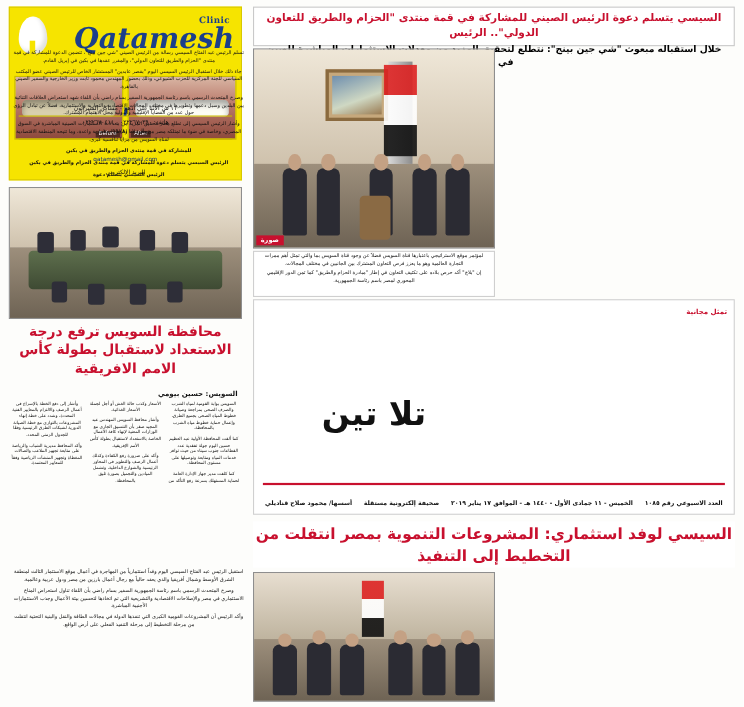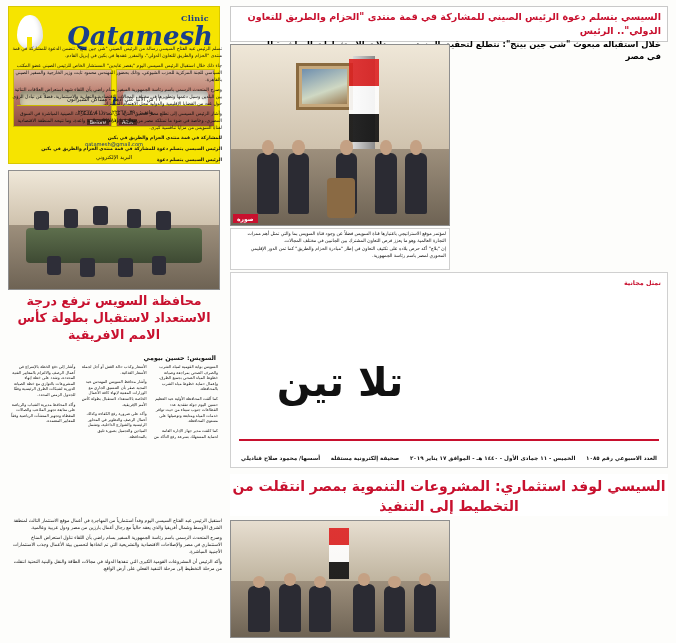--- a/index.html
+++ b/index.html
@@ -11,21 +11,21 @@
   .page {
     position: relative;
     width: 676px;
     height: 643px;
     overflow: hidden;
     background: #fdfdfb;
   }
 
   
   .abs { position: absolute; }
-  .ar { direction: rtl; text-align: right; }
+  .ar { direction: rtl; text-align: center; }
   .tiny { font-size: 4.6px; line-height: 1.45; }
   .micro { font-size: 4px; line-height: 1.4; }
 
   
   .ad-clinic {
     left: 8px; top: 6px; width: 212px; height: 158px;
     background: #f6e400;
     border: 1px solid #d8c800;
     overflow: hidden;
   }
@@ -204,21 +204,21 @@
   }
   .mast-masr {
     position: absolute; right: 10px; top: 6px; width: 250px; height: 140px;
     color: #d81b28; font-weight: bold;
     font-size: 110px; line-height: 120px; text-align: center;
     font-family: "DejaVu Sans", "Liberation Sans", sans-serif;
     letter-spacing: -4px;
   }
   .mast-sub {
     position: absolute; left: 14px; top: 86px; width: 190px;
-    color: #111; font-weight: bold; font-size: 40px; text-align: center;
+    color: #111; font-weight: bold; font-size: 30px; text-align: center;
     letter-spacing: 1px;
   }
   .mast-rule {
     position: absolute; left: 8px; right: 8px; bottom: 26px; height: 2px; background: #c8102e;
   }
   .mast-meta {
     position: absolute; left: 0; right: 0; bottom: 6px;
     display: flex; justify-content: space-between; padding: 0 10px;
     font-size: 5.6px; color: #111; font-weight: bold;
   }

